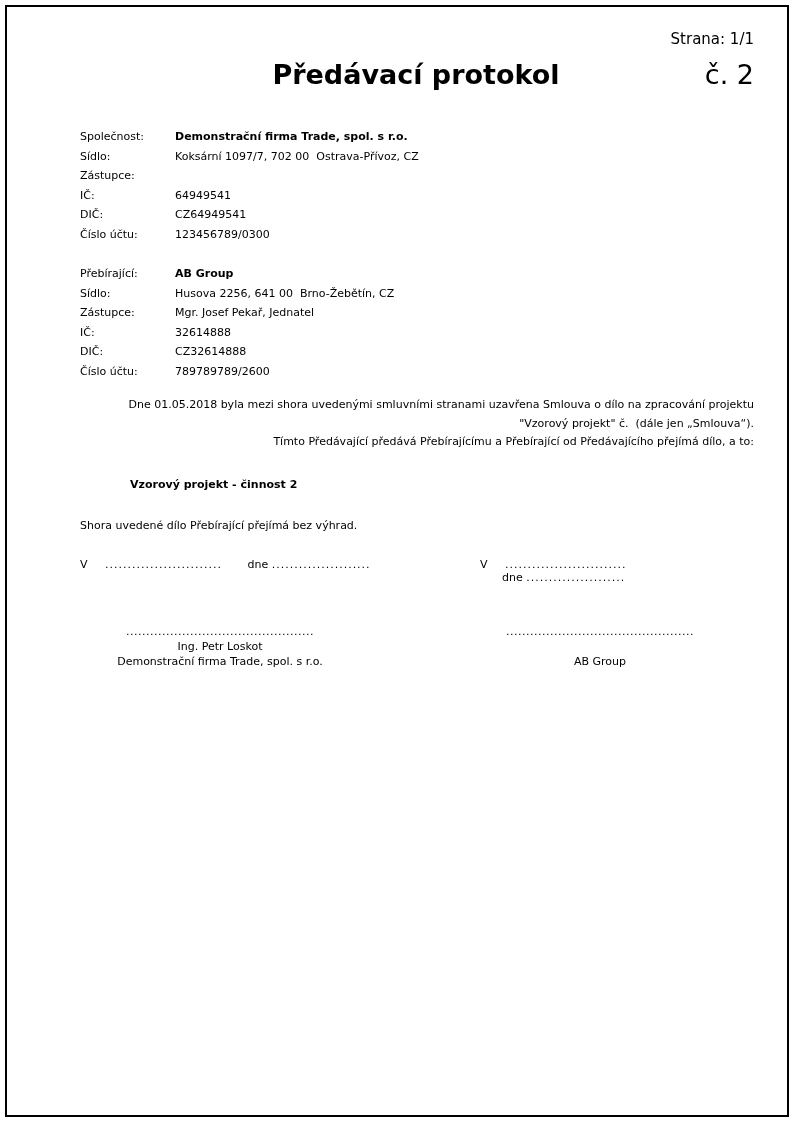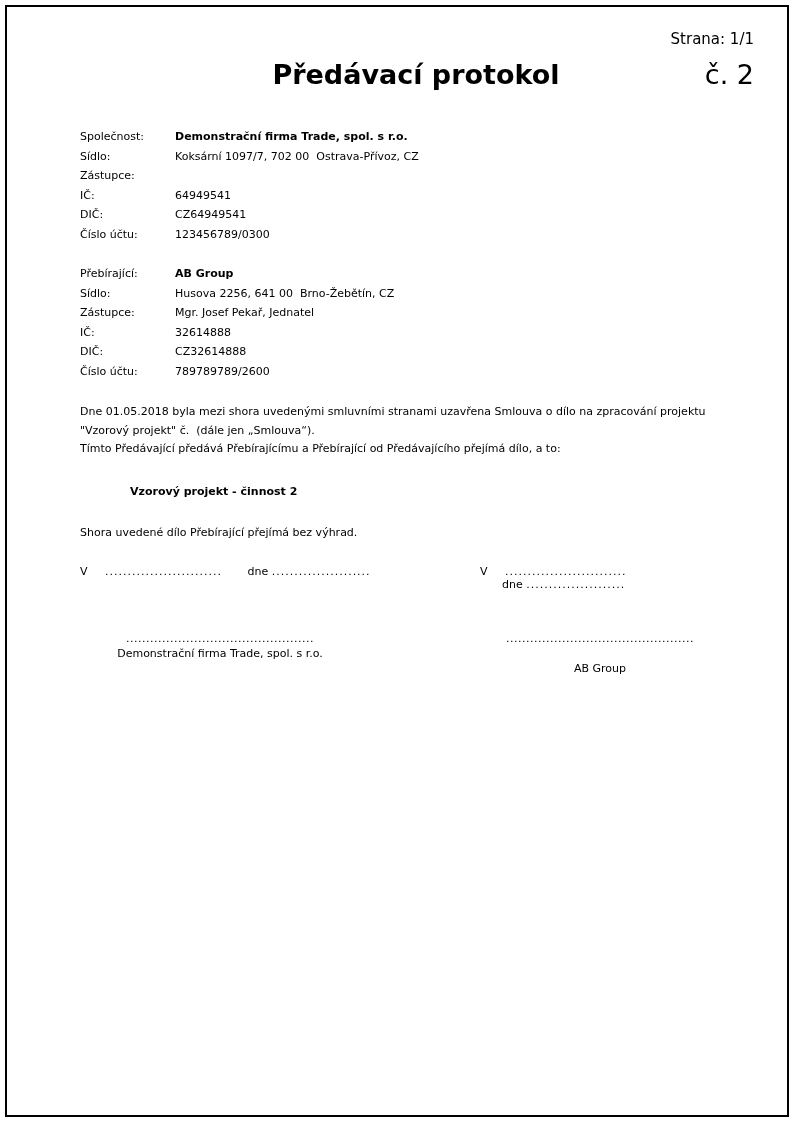--- a/index.html
+++ b/index.html
@@ -60,21 +60,22 @@
   }
   .info-row .val {
     white-space: pre-wrap;
   }
   .info-row.bold-value .val { font-weight: bold; }
   .reg-note {
     line-height: 19.5px;
     white-space: pre-wrap;
   }
   .intro-par {
-    margin-top: 22px;
+    margin-top: 15px;
+    text-align: right;
   }
   .intro-par .par-line {
     line-height: 18.5px;
     white-space: pre-wrap;
   }
   .work-item {
     margin-top: 26px;
     margin-left: 50px;
     font-weight: bold;
   }
@@ -198,20 +199,21 @@
       <span class="dne-group">
         <span>dne</span>
         <span class="dne-dots">......................</span>
       </span>
     </div>
   </div>
 
   <div class="sig-row">
     <div class="sig-col">
       <div class="sig-dots">...............................................</div>
+      <div class="sig-name">Ing. Petr Loskot</div>
       <div class="sig-company">Demonstrační firma Trade, spol. s r.o.</div>
     </div>
     <div class="sig-spacer"></div>
     <div class="sig-col">
       <div class="sig-dots">...............................................</div>
       <div class="sig-name"></div>
       <div class="sig-company">AB Group</div>
     </div>
   </div>
 

